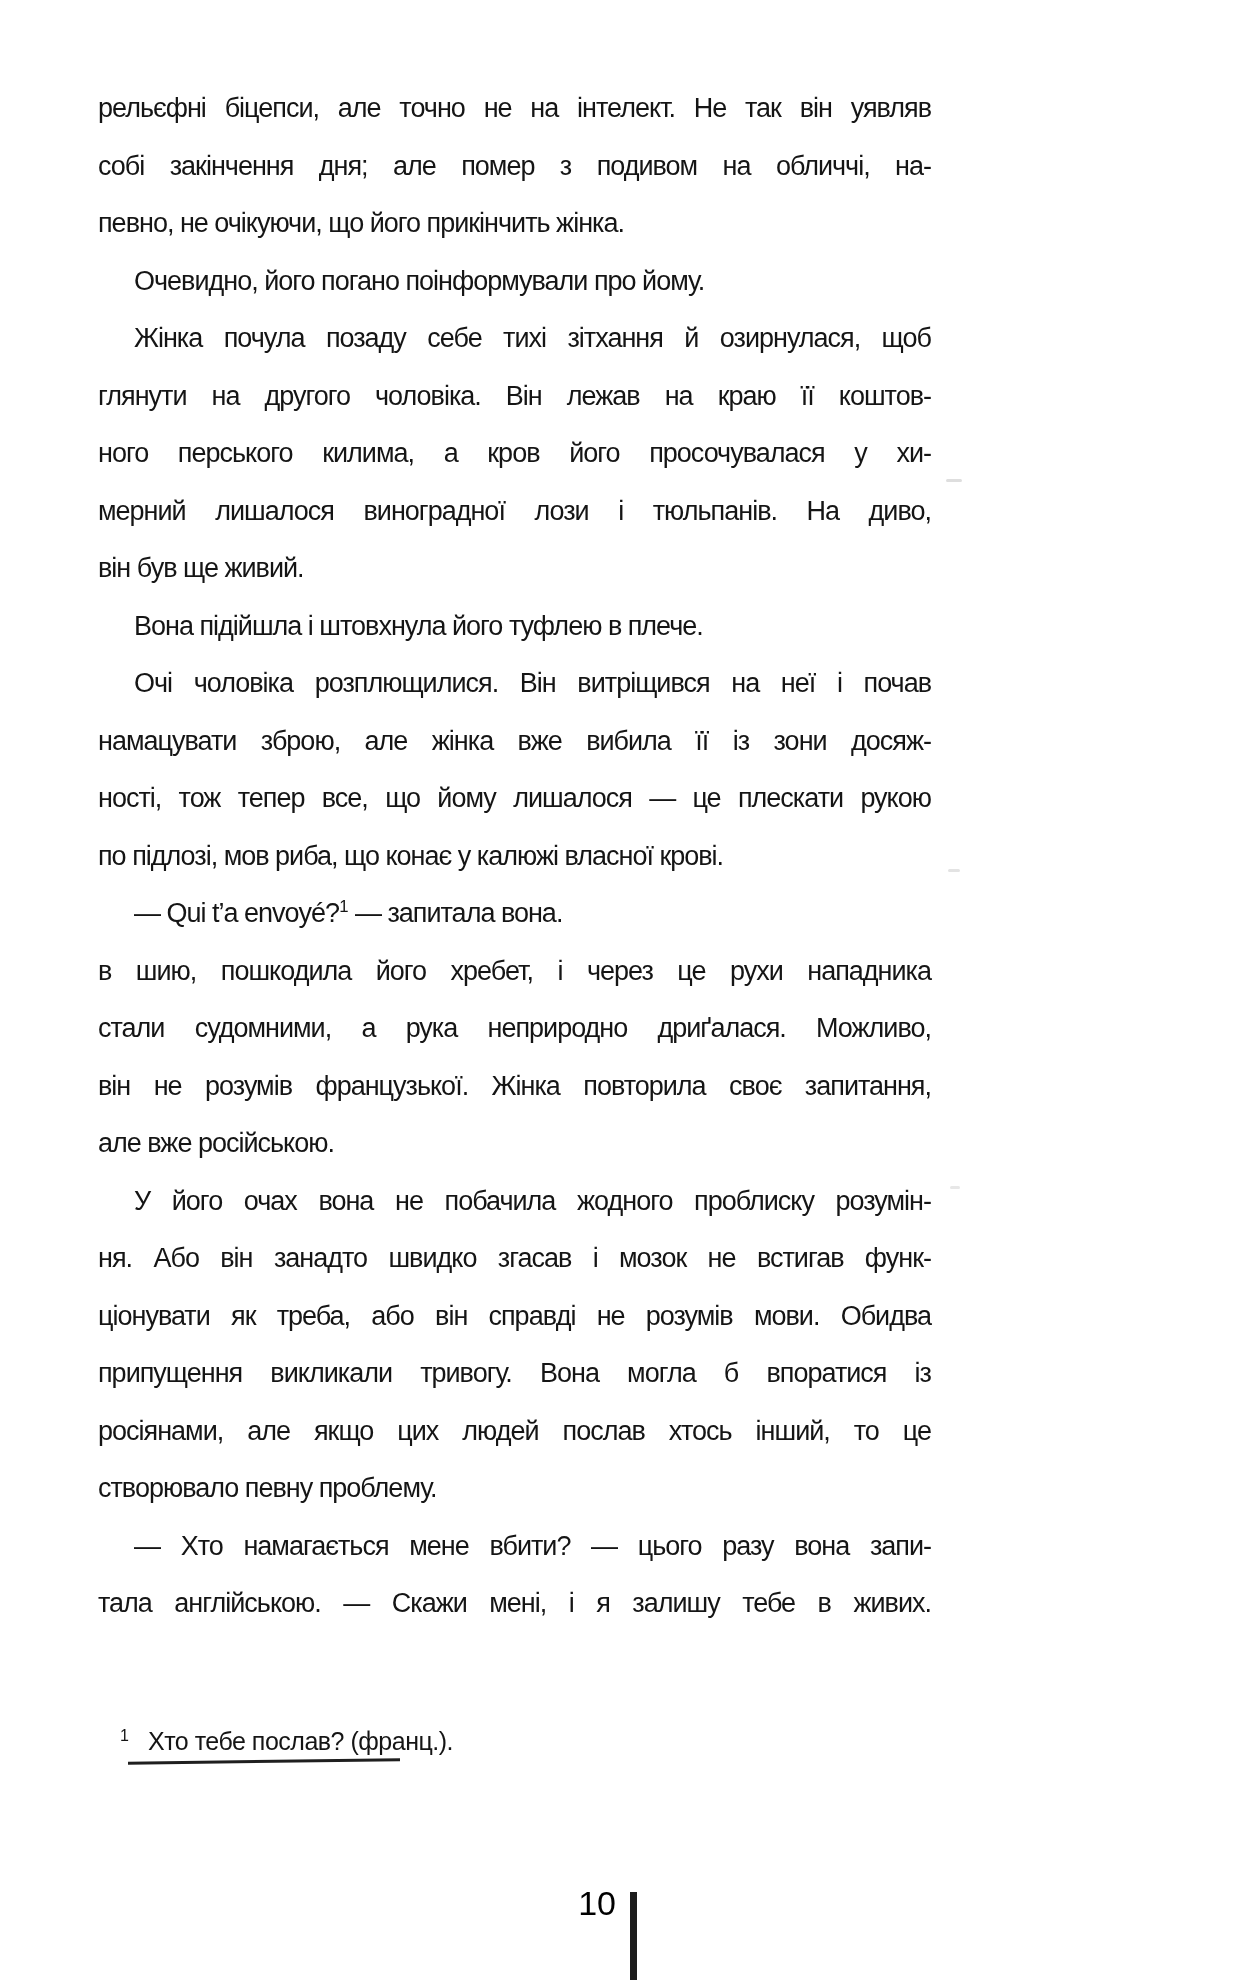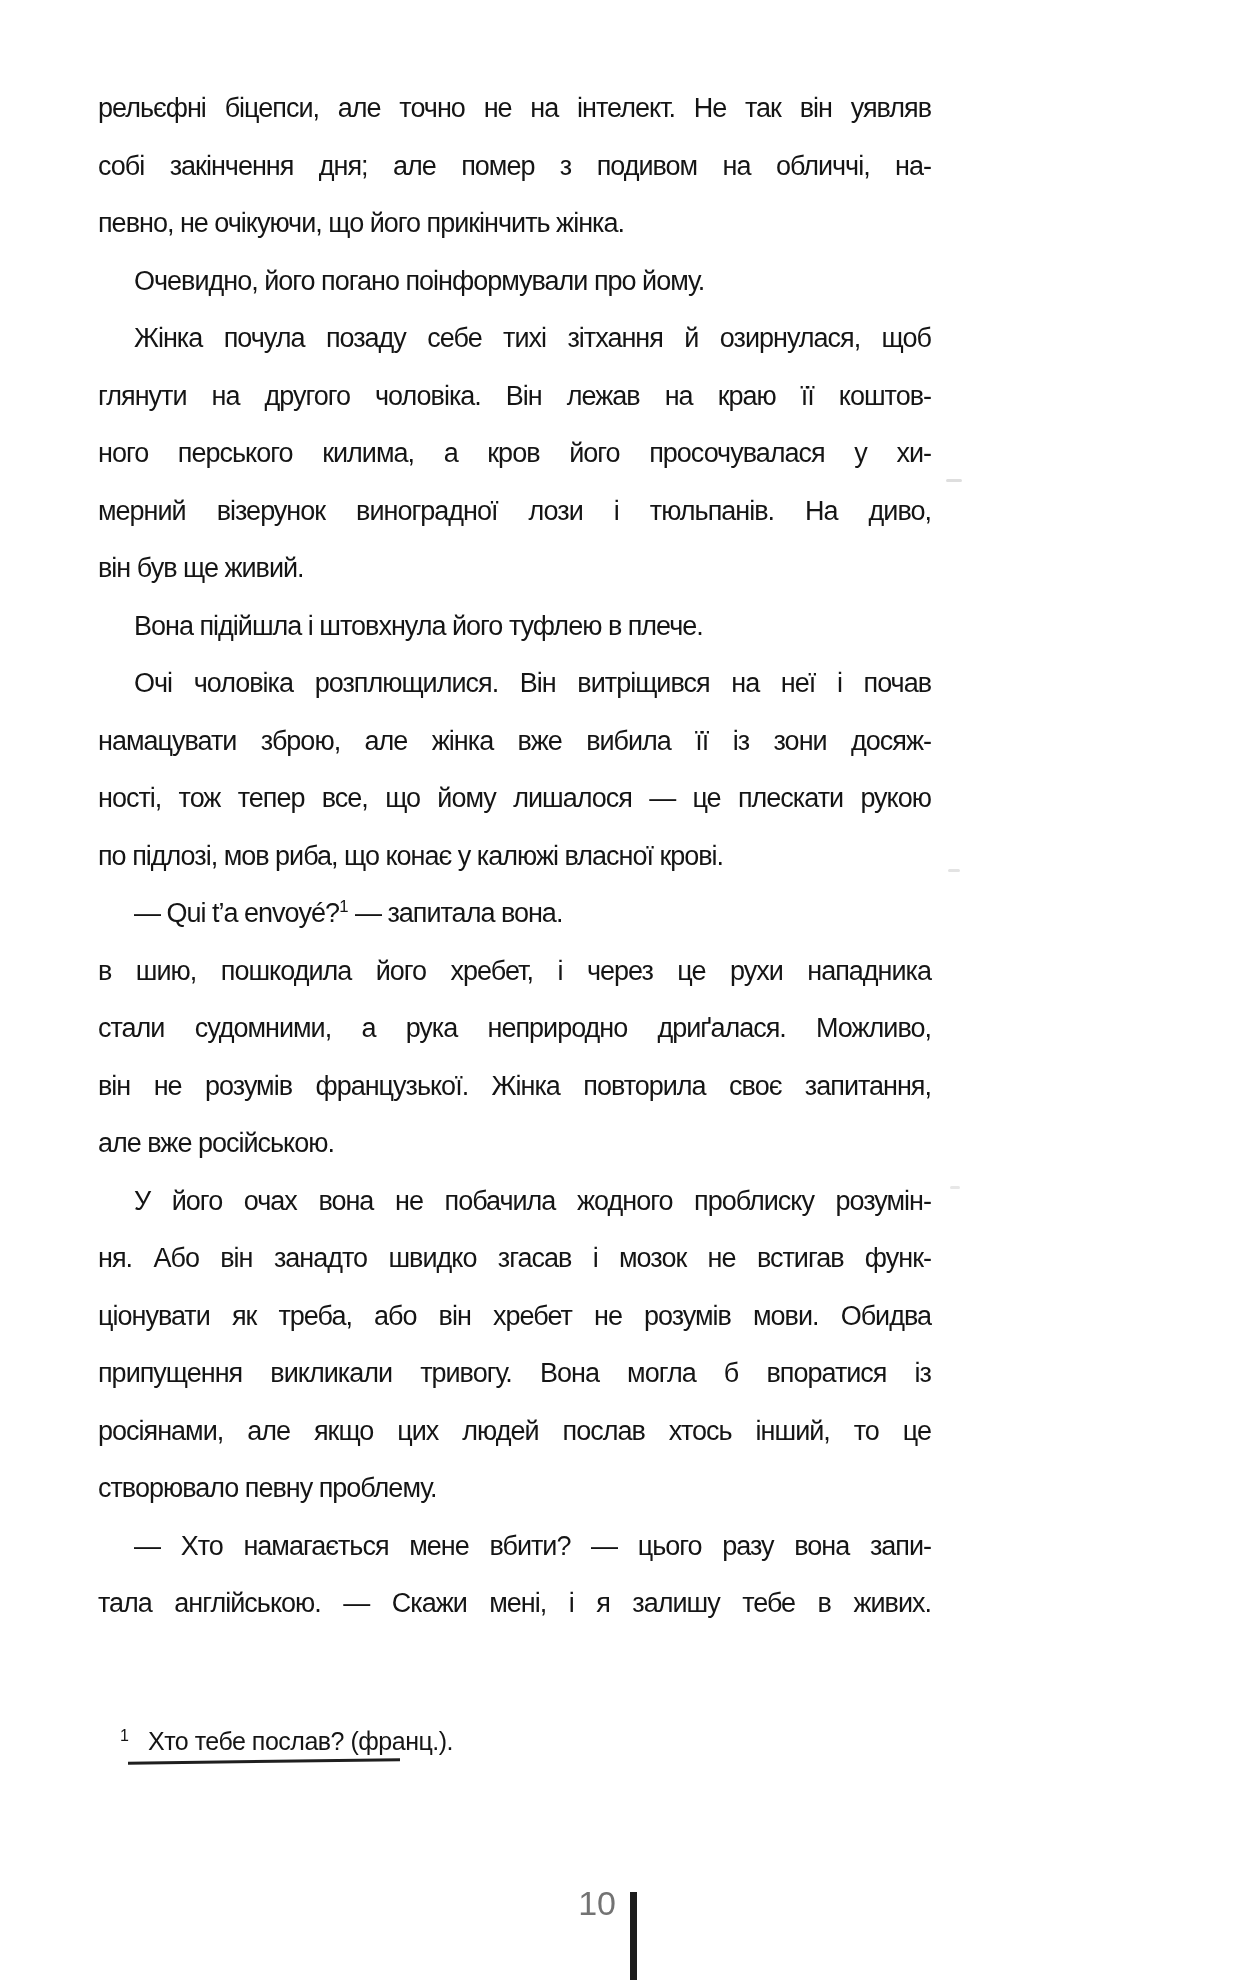--- a/index.html
+++ b/index.html
@@ -65,21 +65,21 @@
     line-height: 0;
   }
   .page-number {
     position: absolute;
     left: 540px;
     top: 1884px;
     width: 76px;
     font-size: 34px;
     letter-spacing: 0;
     text-align: right;
-    color: #737373;
+    color: #000000;
   }
   .page-bar {
     position: absolute;
     left: 630px;
     top: 1892px;
     width: 7px;
     height: 88px;
     background: #1c1c1c;
   }
   .artifact {
@@ -105,21 +105,21 @@
     </div>
 
     <div>
       <div class="line left indent">Очевидно, його погано поінформували про йому.</div>
     </div>
 
     <div>
       <div class="line indent">Жінка почула позаду себе тихі зітхання й озирнулася, щоб</div>
       <div class="line">глянути на другого чоловіка. Він лежав на краю її коштов-</div>
       <div class="line">ного перського килима, а кров його просочувалася у хи-</div>
-      <div class="line">мерний візерунок виноградної лози і тюльпанів. На диво,</div>
+      <div class="line">мерний лишалося виноградної лози і тюльпанів. На диво,</div>
       <div class="line left">він був ще живий.</div>
     </div>
 
     <div>
       <div class="line left indent">Вона підійшла і штовхнула його туфлею в плече.</div>
     </div>
 
     <div>
       <div class="line indent">Очі чоловіка розплющилися. Він витріщився на неї і почав</div>
       <div class="line">намацувати зброю, але жінка вже вибила її із зони досяж-</div>
@@ -136,21 +136,21 @@
     <div>
       <div class="line">в шию, пошкодила його хребет, і через це рухи нападника</div>
       <div class="line">стали судомними, а рука неприродно дриґалася. Можливо,</div>
       <div class="line">він не розумів французької. Жінка повторила своє запитання,</div>
       <div class="line left">але вже російською.</div>
     </div>
 
     <div>
       <div class="line indent">У його очах вона не побачила жодного проблиску розумін-</div>
       <div class="line">ня. Або він занадто швидко згасав і мозок не встигав функ-</div>
-      <div class="line">ціонувати як треба, або він хребет не розумів мови. Обидва</div>
+      <div class="line">ціонувати як треба, або він справді не розумів мови. Обидва</div>
       <div class="line">припущення викликали тривогу. Вона могла б впоратися із</div>
       <div class="line">росіянами, але якщо цих людей послав хтось інший, то це</div>
       <div class="line left">створювало певну проблему.</div>
     </div>
 
     <div>
       <div class="line indent">— Хто намагається мене вбити? — цього разу вона запи-</div>
       <div class="line">тала англійською. — Скажи мені, і я залишу тебе в живих.</div>
     </div>
 

